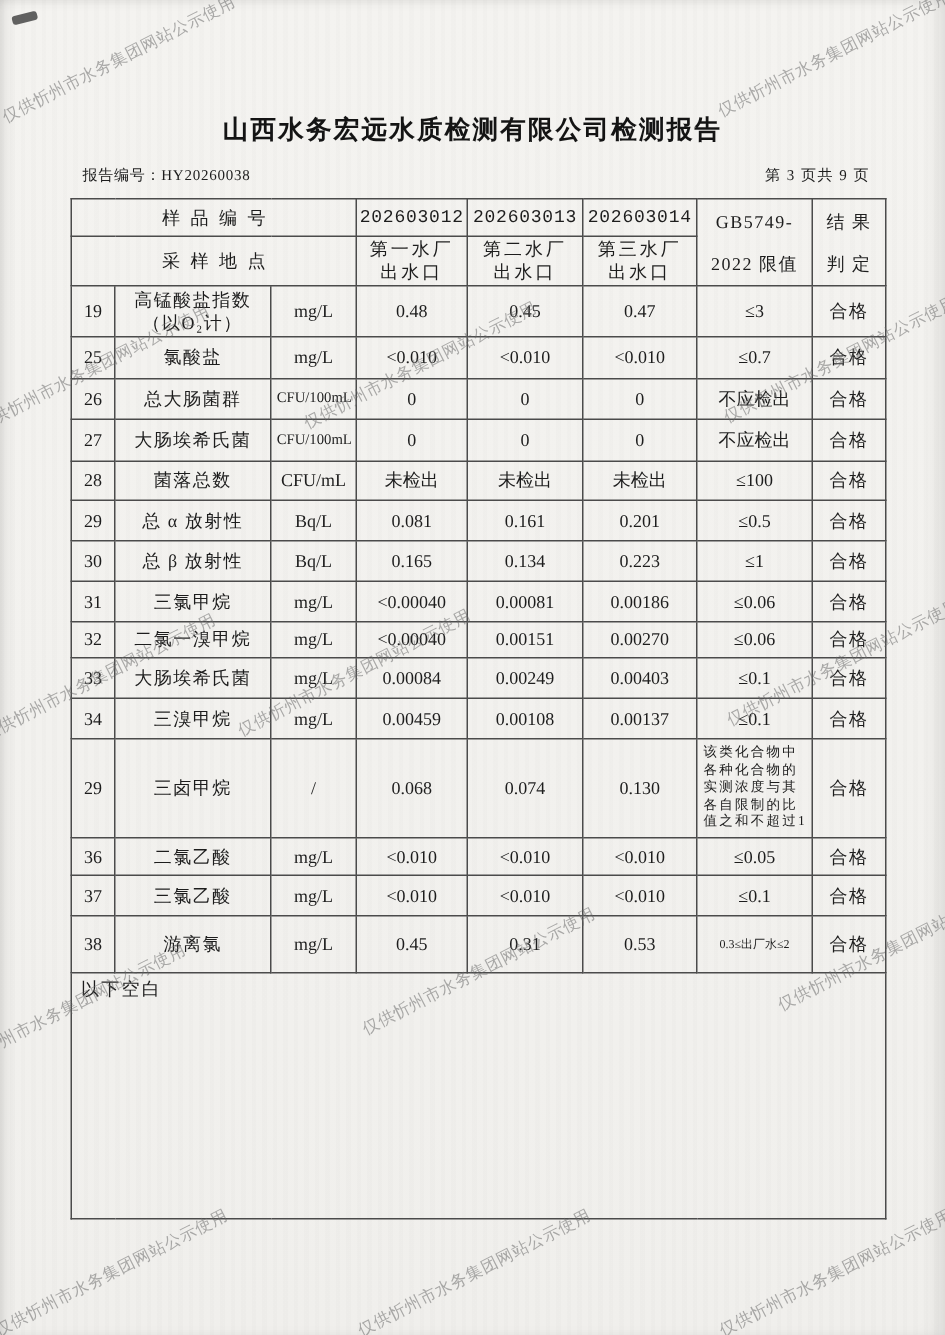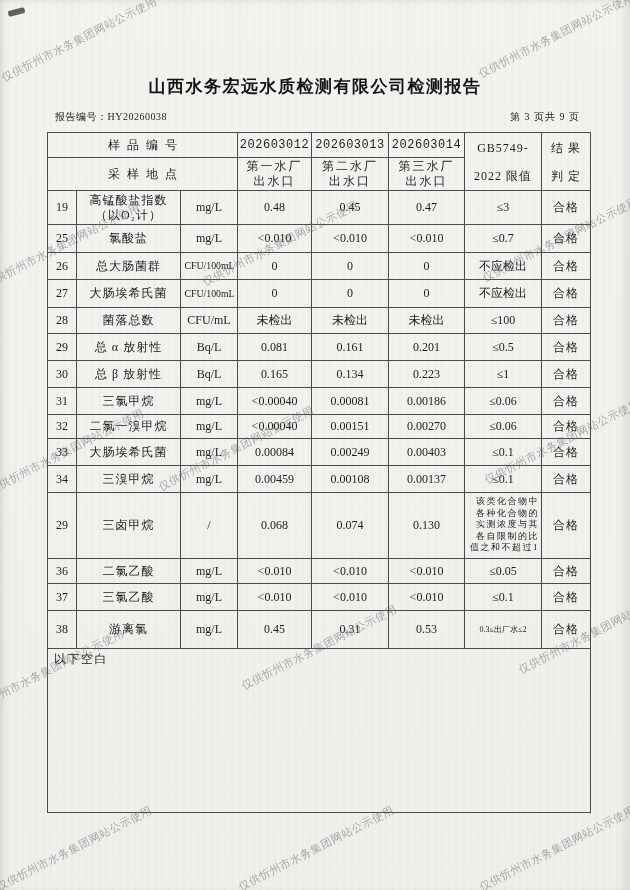--- a/index.html
+++ b/index.html
@@ -56,21 +56,21 @@
   .h-std div, .h-res div{line-height:28px;letter-spacing:1px;}
   .h-std{font-size:12.5px;}
   .c-num{letter-spacing:0;}
   .c-item{text-align:left;padding:1px 4px 1px 7px;letter-spacing:1px;line-height:1.3;}
   .c-unit{font-size:11px;letter-spacing:0;}
   .c-unit.condensed{font-size:10px;transform:scale(0.98);}
   .c-val{font-size:12.5px;}
   .c-limit{font-size:12px;}
   .c-limit.small{font-size:8px;letter-spacing:0;}
   .c-limit.tiny{
-    font-size:9px;letter-spacing:1.5px;text-align:right;
+    font-size:9px;letter-spacing:1.5px;text-align:left;
     padding:3px 2px 2px 4px;line-height:11.5px;vertical-align:top;
   }
   .c-res{letter-spacing:1px;}
   tr.blank-row td{
     height:160px;vertical-align:top;text-align:left;
     padding:3px 0 0 6px;font-size:12px;letter-spacing:1.5px;
   }
 </style>
 </head>
 <body>

